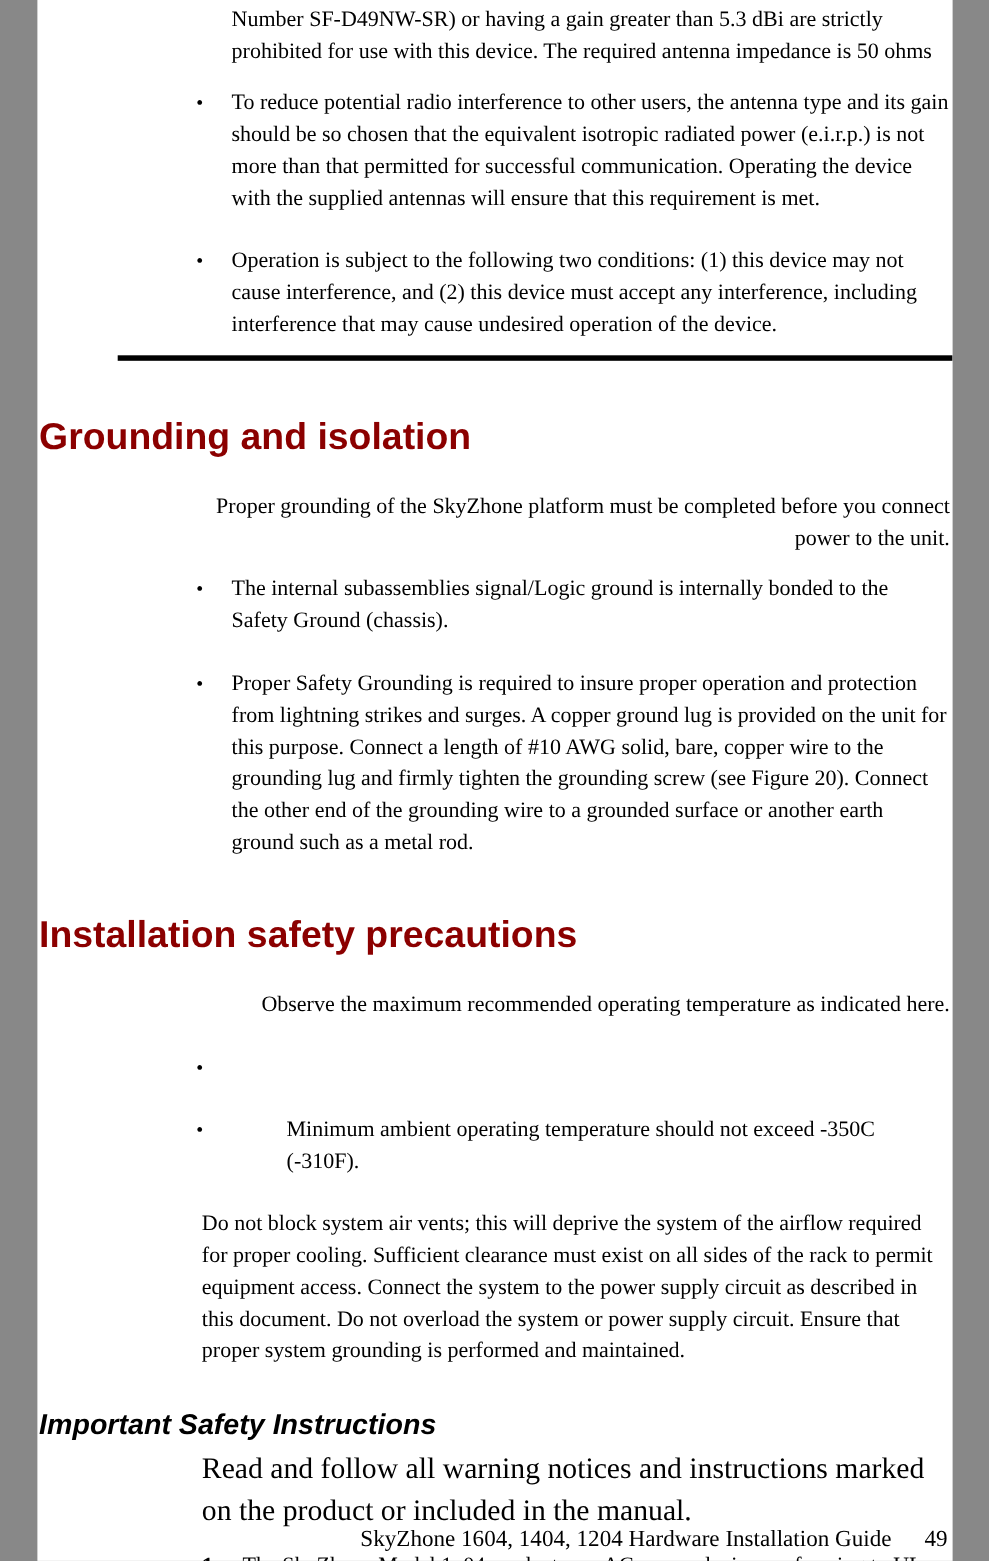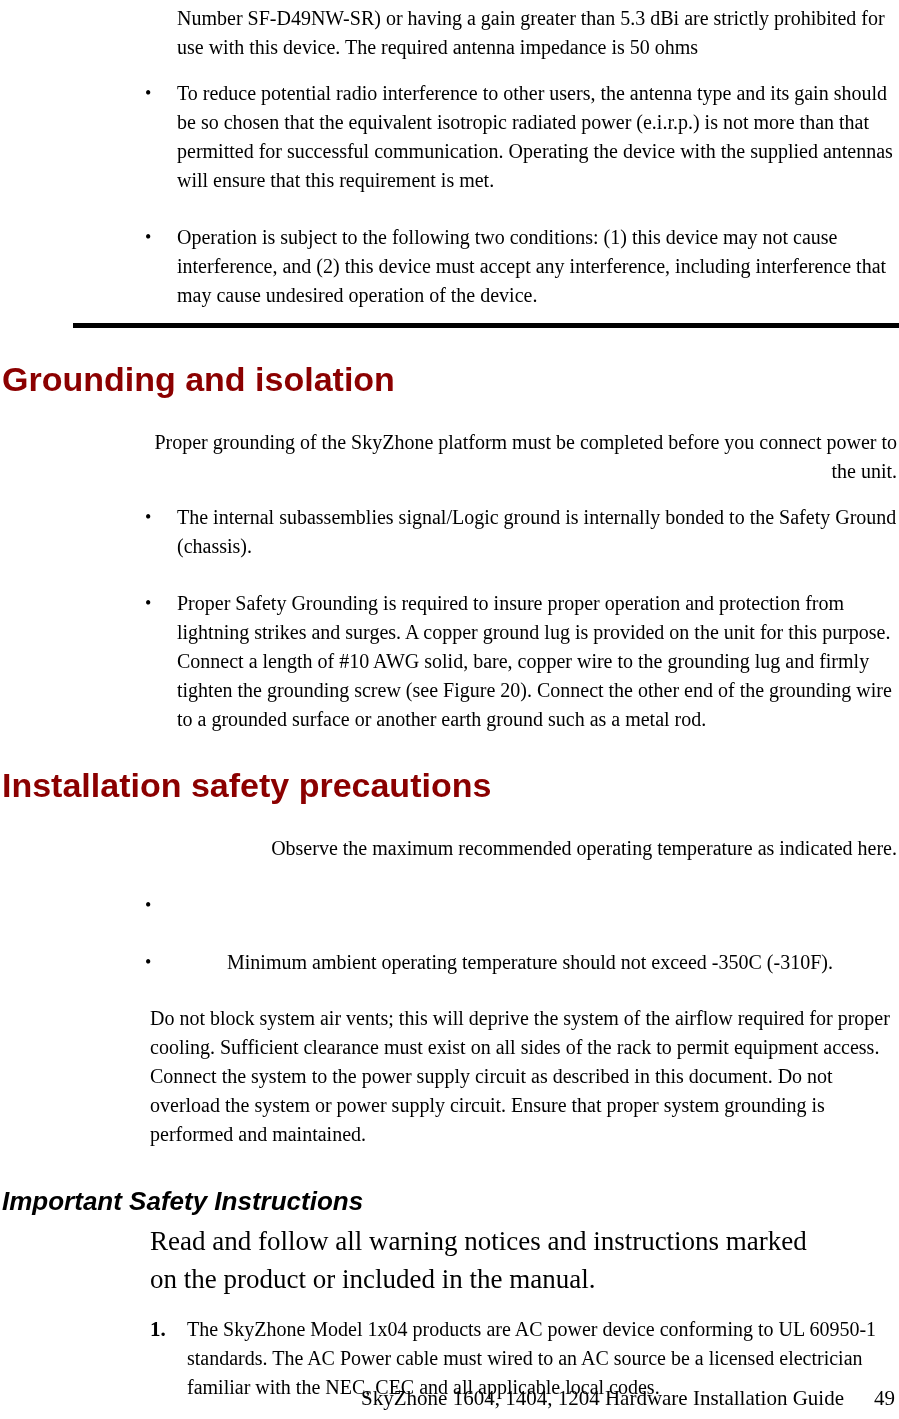--- a/index.html
+++ b/index.html
@@ -5,21 +5,21 @@
   :root {
     --heading-red: #8B0000;
     --text: #000000;
     --background: #FFFFFF;
     --rule: #000000;
   }
   * { margin: 0; padding: 0; box-sizing: border-box; }
   html, body { background: #888; }
   .page {
     position: relative;
-    width: 899px;
+    width: 832px;
     height: 1419px;
     margin: 0 auto;
     background: var(--background);
     color: var(--text);
     font-family: "Liberation Serif", serif;
     font-size: 20px;
     line-height: 29px;
     overflow: hidden;
   }
   
@@ -91,21 +91,21 @@
     bottom: 8px;
     right: 4px;
     font-size: 21px;
     line-height: 26px;
     white-space: nowrap;
   }
   .footer .page-num { margin-left: 30px; text-align: right; }
   
   .mt-bullet1 { margin-top: 17px; }
   .mt-bullet2 { margin-top: 28px; }
-  .mt-h1 { margin-top: 31px; }
+  .mt-h1 { margin-top: 49px; }
   .mt-para { margin-top: 29px; text-align: right; }
   .mt-close { margin-top: 27px; }
   .mt-sub { margin-top: 36px; font-style: italic; }
   .mt-statement { margin-top: 5px; }
   .mt-num { margin-top: 17px; }
 </style>
 </head>
 <body>
 
 <div class="page">

